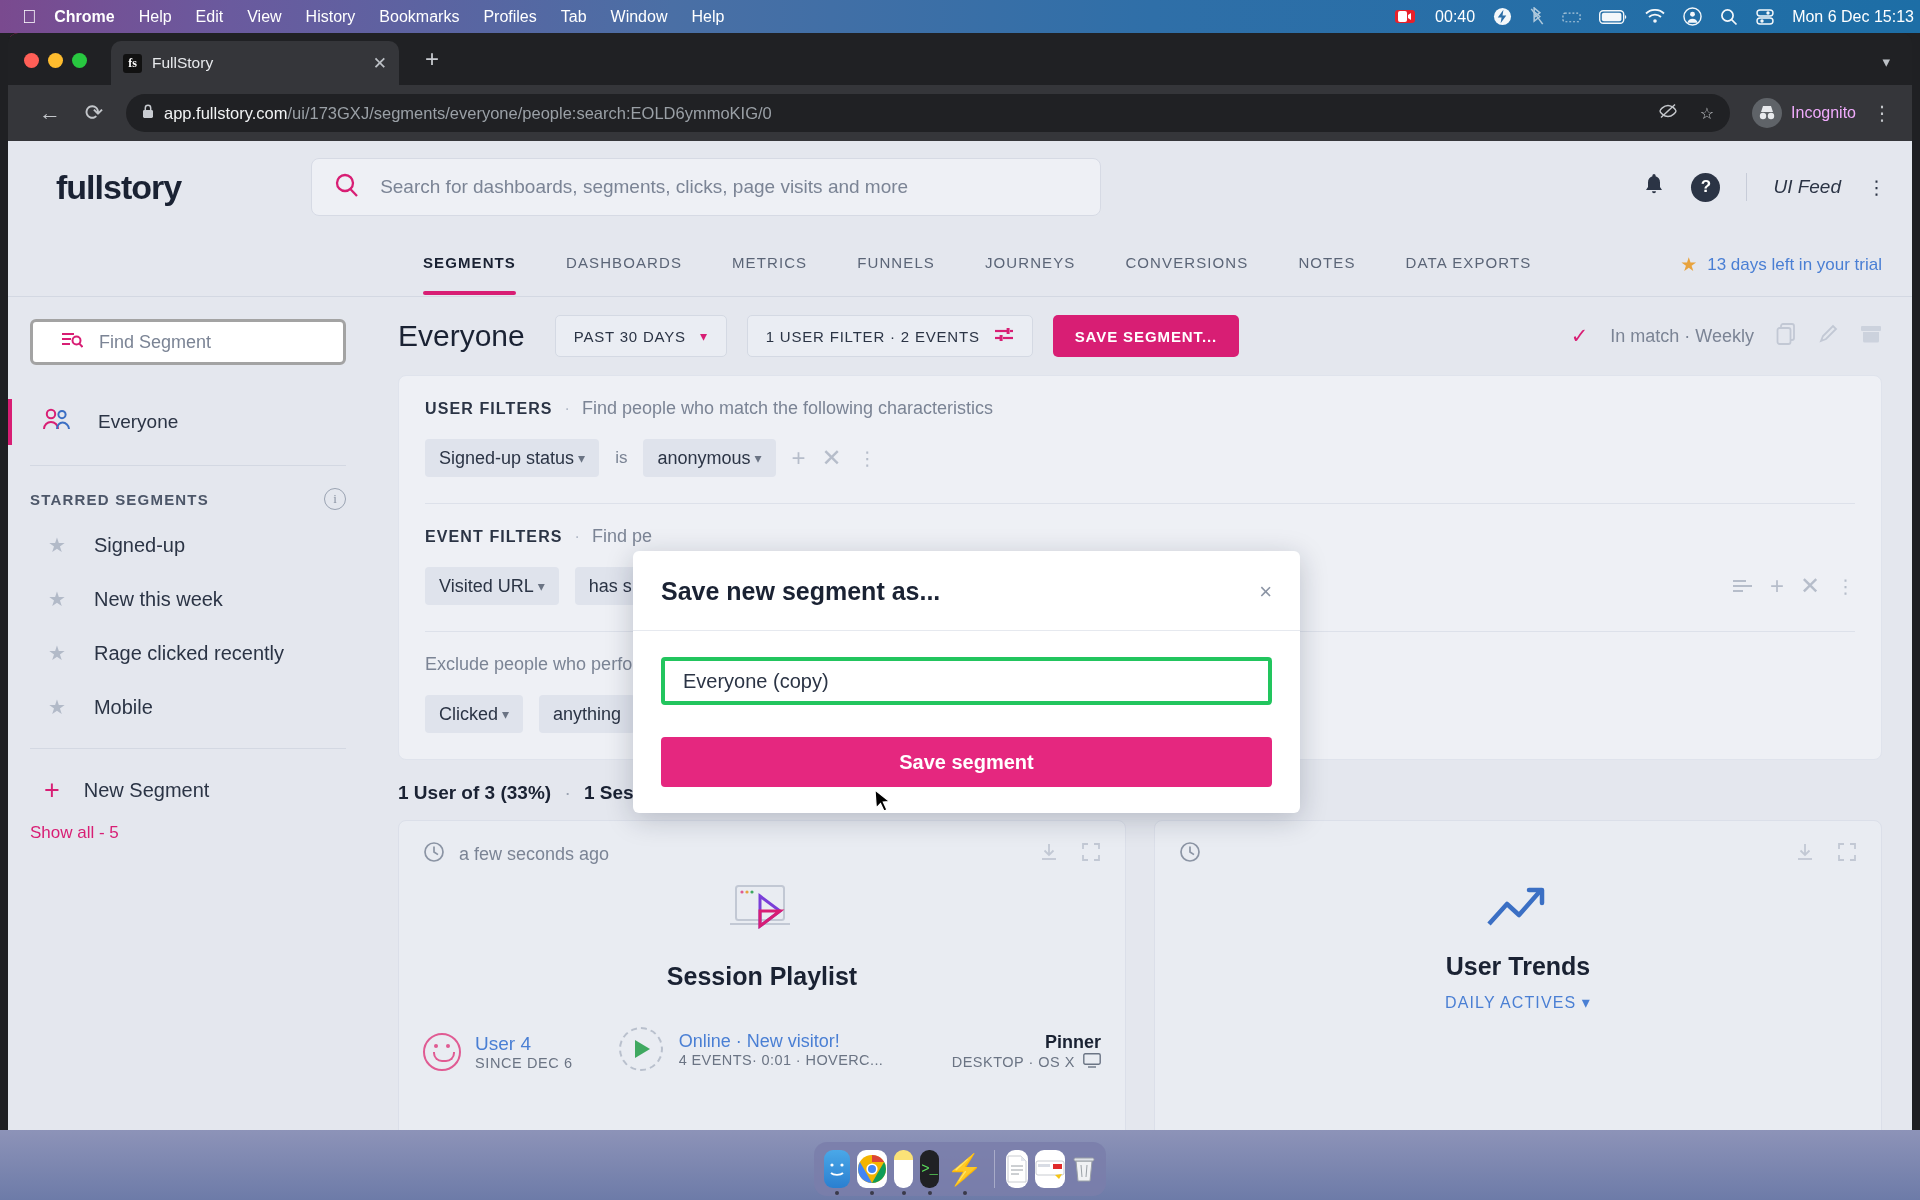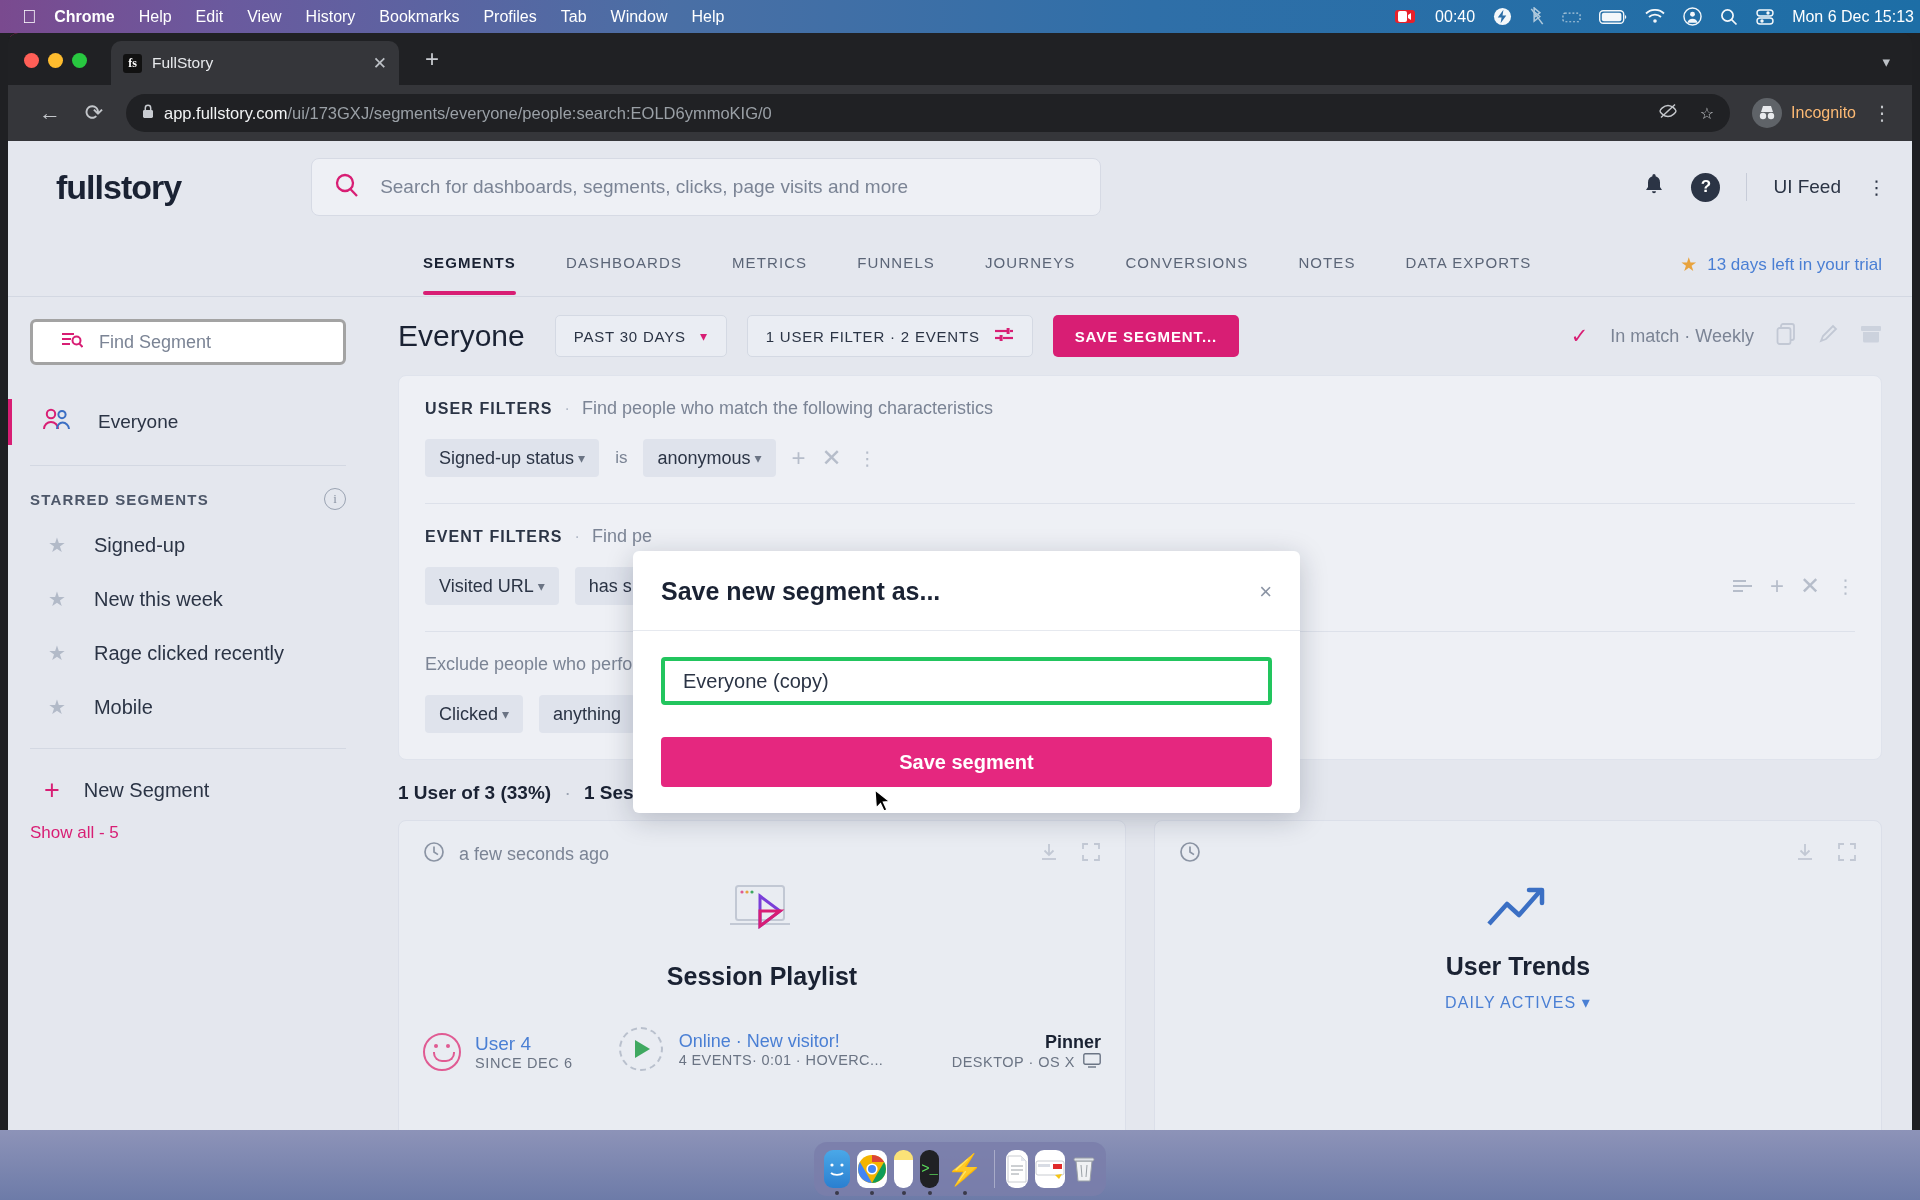--- a/index.html
+++ b/index.html
@@ -55,38 +55,38 @@
   .urlbox {
     flex: 1; height: 38px; background: #202124; border-radius: 19px; margin: 0 12px 0 10px;
     display: flex; align-items: center; padding: 0 16px; gap: 10px; position: relative;
   }
   .lock { color: #c9ccd1; font-size: 13px; }
   .url { font-size: 16.5px; color: #9aa0a6; white-space: nowrap; overflow: hidden; }
   .url b { color: #f1f3f4; font-weight: normal; text-align: center; }
   .url-right { position: absolute; right: 16px; display: flex; gap: 22px; align-items: center; color:#c3c6ca; font-size:16px;}
   .incog { display: flex; align-items: center; gap: 9px; margin-left: 10px; }
   .incog-av { width: 30px; height: 30px; border-radius: 50%; background: #5f6368; display:flex;align-items:center;justify-content:center; }
-  .incog-label { color: #fdba74; font-size: 16px; }
+  .incog-label { color: #f0abfc; font-size: 16px; }
   .kebab { color: #c3c6ca; font-size: 20px; margin-left: 16px; letter-spacing: 0; }
 
   
   .page { position: absolute; top: 108px; left: 0; width: 1904px; height: 1022px; background: #e4e7ee; overflow: hidden; }
 
   .fs-header { height: 92px; display: flex; align-items: center; padding: 0 26px; }
   .logo { font-size: 34px; font-weight: bold; color: #1a2233; letter-spacing: -1px; margin-left: 22px; }
   .gsearch {
     width: 790px; height: 58px; margin-left: 130px; background: #eef0f5;
     border: 1px solid #d6dae4; border-radius: 8px; display: flex; align-items: center; padding: 0 22px; gap: 20px;
   }
   .gsearch .ph { color: #7b8495; font-size: 19px; }
   .hdr-right { margin-left: auto; display: flex; align-items: center; gap: 26px; }
   .bell { font-size: 22px; color: #2b3445; }
   .qmark { width: 29px; height: 29px; border-radius: 50%; background:#2b3445; color:#fff; font-size:17px; font-weight:bold; display:flex;align-items:center;justify-content:center;}
   .hdr-div { width: 1px; height: 28px; background: #c7ccd8; }
-  .ui-feed { font-size: 19px; color: #2b3445; }
+  .ui-feed { font-size: 19px; color: #2b3445; font-style: italic; }
   .hdr-kebab { font-size: 19px; color: #2b3445; letter-spacing: 0; }
 
   .navtabs { height: 64px; display: flex; align-items: center; padding-left: 415px; position: relative; border-bottom: 1px solid #d3d8e2; }
   .navtab { font-size: 15px; letter-spacing: 1.1px; color: #5b6577; margin-right: 50px; font-weight: 500; padding-bottom: 4px; position: relative; white-space: nowrap;}
   .navtab.active { color: #1a2233; font-weight: bold; }
   .navtab.active::after { content:''; position:absolute; left:0; right:0; bottom:-20px; height:4px; background:#d81e74; border-radius:2px;}
   .trial { margin-left: auto; margin-right: 30px; display:flex; align-items:center; gap: 10px; }
   .star-y { color: #e8a33d; font-size: 19px; }
   .trial-txt { color: #4a7fd4; font-size: 17px; }
 

